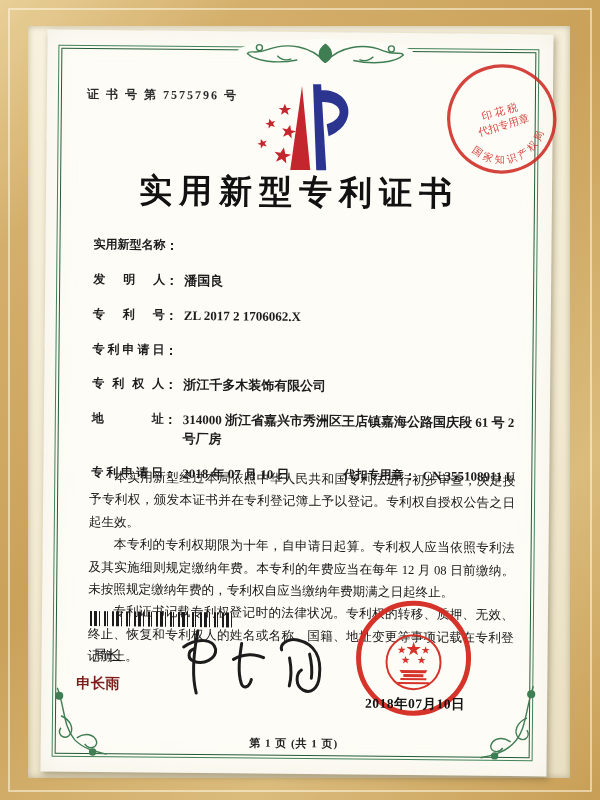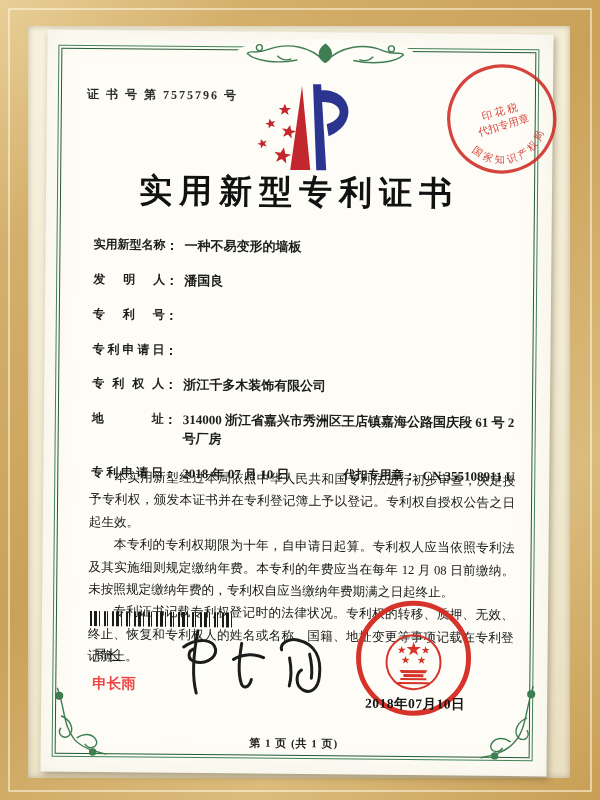--- a/index.html
+++ b/index.html
@@ -61,21 +61,21 @@
     position:absolute;left:46px;right:34px;top:436px;
     font-size:12.6px;line-height:1.78;color:#161616;text-align:justify;font-weight:500;
   }
   .paragraphs p{margin:0;text-indent:2em;}
   .barcode{
     position:absolute;left:48px;top:581px;width:145px;height:15px;
     background:
       repeating-linear-gradient(90deg,#1b1b1b 0 2px,transparent 2px 4px,#1b1b1b 4px 7px,transparent 7px 9px,#1b1b1b 9px 10px,transparent 10px 14px,#1b1b1b 14px 16px,transparent 16px 17px,#1b1b1b 17px 18px,transparent 18px 22px);
   }
   .officer{position:absolute;left:51px;top:618px;font-size:14.5px;font-weight:400;color:#1a1a1a;line-height:1;}
-  .officer-name{position:absolute;left:51px;top:646px;font-size:14.5px;font-weight:600;color:#ef4444;line-height:1;}
+  .officer-name{position:absolute;left:35px;top:646px;font-size:14.5px;font-weight:600;color:#7f1d1d;line-height:1;}
   .signature{position:absolute;left:122px;top:582px;width:180px;height:100px;}
   .grant-seal{position:absolute;left:313px;top:566px;width:118px;height:118px;opacity:.95;}
   .seal-date{
     position:absolute;left:304px;top:662px;width:140px;text-align:center;
     font-size:13.5px;font-weight:600;color:#141414;letter-spacing:.5px;
   }
   .footer{
     position:absolute;left:0;right:0;top:704px;text-align:center;
     font-size:11px;color:#222;font-weight:600;letter-spacing:1px;
   }
@@ -153,30 +153,30 @@
     <text x="0" y="-4" text-anchor="middle" font-size="10.5" fill="#cf2b24">印 花 税</text>
     <text x="0" y="10" text-anchor="middle" font-size="10.5" fill="#cf2b24">代扣专用章</text>
   </svg>
 
   <div class="title">实用新型专利证书</div>
 
   <div class="fields">
     <div class="frow">
       <span class="flabel">实用新型名称</span>
         <span class="fcolon">：</span>
-      <span class="fvalue">一种不易变形的墙板</span>
     </div>
     <div class="frow">
       <span class="flabel">发明人</span>
         <span class="fcolon">：</span>
       <span class="fvalue">潘国良</span>
     </div>
     <div class="frow">
       <span class="flabel">专利号</span>
         <span class="fcolon">：</span>
+      <span class="fvalue">ZL 2017 2 1706062.X</span>
     </div>
     <div class="frow">
       <span class="flabel">专利申请日</span>
         <span class="fcolon">：</span>
     </div>
     <div class="frow">
       <span class="flabel">专利权人</span>
         <span class="fcolon">：</span>
       <span class="fvalue">浙江千多木装饰有限公司</span>
     </div>

